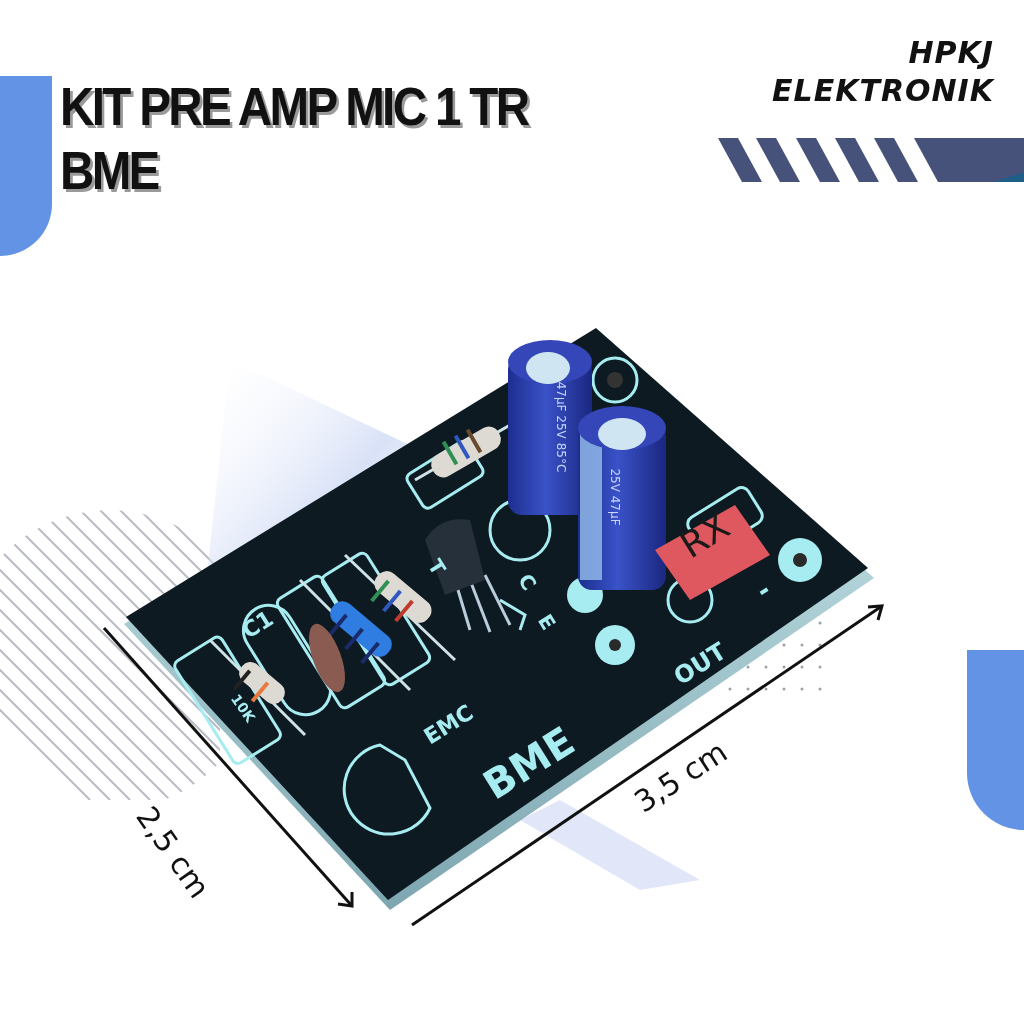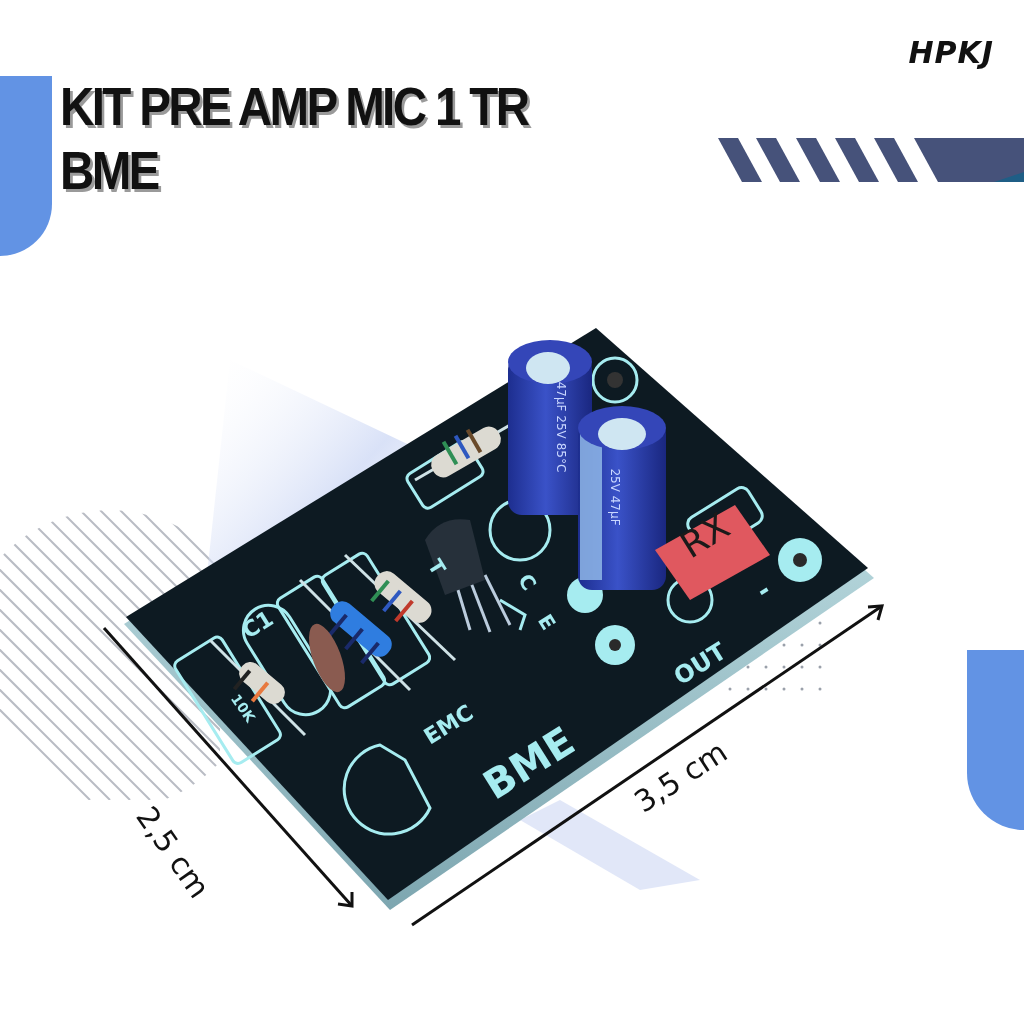--- a/index.html
+++ b/index.html
@@ -52,20 +52,21 @@
 <div class="blue-tab-left"></div>
 <div class="blue-tab-right"></div>
 
 <h1 class="title">
   <span>KIT PRE AMP MIC 1 TR</span>
   <span>BME</span>
 </h1>
 
 <div class="brand">
   <span>HPKJ</span>
+  <span>ELEKTRONIK</span>
 </div>
 
 <svg class="stripes" width="306" height="46">
   <g fill="#46527a">
     <polygon points="0,0 20,0 44,44 24,44"></polygon>
     <polygon points="38,0 58,0 82,44 62,44"></polygon>
     <polygon points="78,0 98,0 122,44 102,44"></polygon>
     <polygon points="117,0 137,0 161,44 141,44"></polygon>
     <polygon points="156,0 176,0 200,44 180,44"></polygon>
     <polygon points="196,0 306,0 306,44 220,44"></polygon>

